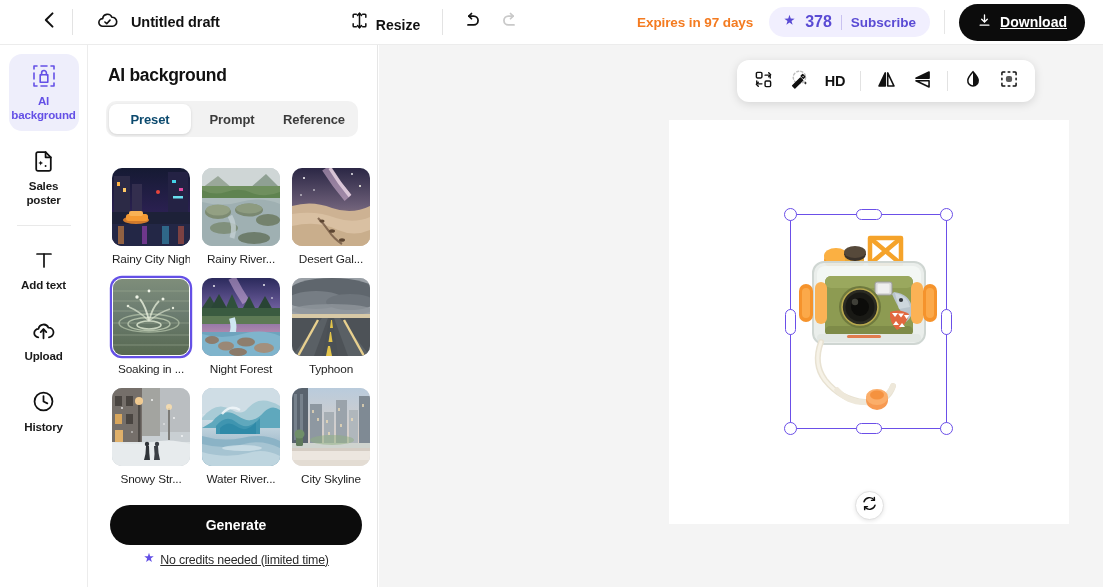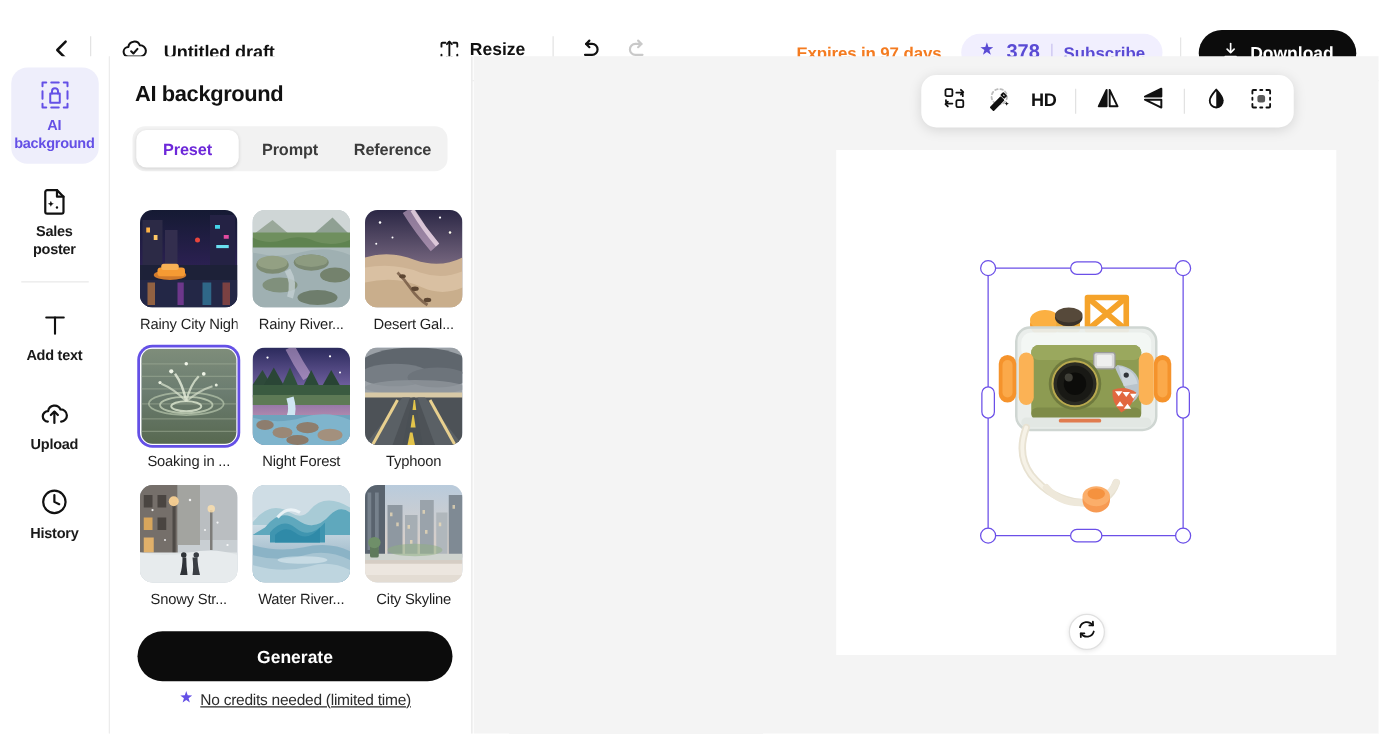--- a/index.html
+++ b/index.html
@@ -10,38 +10,38 @@
     overflow: hidden;
     -webkit-font-smoothing: antialiased;
   }
   #app { position: relative; width: 1103px; height: 587px; }
 
   
   .topbar {
     position: absolute; left: 0; top: 0; width: 1103px; height: 45px;
     background: #fff;
     border-bottom: 1px solid #ececec;
-    display: flex; align-items: center; margin-top: 20px;
+    display: flex; align-items: center;
   }
   .back-btn {
     width: 44px; height: 44px; margin-left: 28px;
     display: flex; align-items: center; justify-content: center;
     cursor: pointer;
   }
   .vdiv { width: 1px; height: 26px; background: #e3e3e3; }
   .cloud-wrap {
     width: 40px; height: 40px; margin-left: 14px;
     display: flex; align-items: center; justify-content: center;
   }
   .doc-title {
     font-size: 14.5px; font-weight: 700; color: #111; margin-left: 4px;
     letter-spacing: -0.1px; cursor: text;
   }
   .resize-btn {
-    display: flex; align-items: flex-start; gap: 7px;
+    display: flex; align-items: flex-end; gap: 7px;
     margin-left: 130px; cursor: pointer;
     font-size: 14px; font-weight: 700; color: #111;
   }
   .undo-group { display:flex; align-items:center; gap:18px; margin-left: 22px; }
   .icon-btn { display:flex; align-items:center; justify-content:center; cursor:pointer; }
   .spacer { flex: 1; }
   .expires {
     font-size: 13.5px; font-weight: 700; color: #f47b20; letter-spacing: -0.1px;
     cursor: default;
   }
@@ -95,21 +95,21 @@
     margin: 15px 0 0 18px; width: 252px; height: 36px;
     background: #f2f2f2; border-radius: 10px;
     display: flex; align-items: center; padding: 3px;
   }
   .tab {
     flex: 1; height: 30px; border-radius: 8px;
     display: flex; align-items: center; justify-content: center;
     font-size: 13px; font-weight: 700; color: #3b3b3b; cursor: pointer;
     letter-spacing: -0.1px;
   }
-  .tab.active { background: #fff; color: #6d28d9; box-shadow: 0 1px 3px rgba(0,0,0,.13); }
+  .tab.active { background: #fff; color: #0c4a6e; box-shadow: 0 1px 3px rgba(0,0,0,.13); }
 
   .preset-grid {
     position: absolute; left: 112px; top: 168px; width: 258px;
     display: grid; grid-template-columns: repeat(3, 78px); gap: 12px 12px;
   }
   .preset { width: 78px; cursor: pointer; }
   .thumb {
     width: 78px; height: 78px; border-radius: 10px;
     overflow: hidden; position: relative; background: #cfd6dd;
   }

